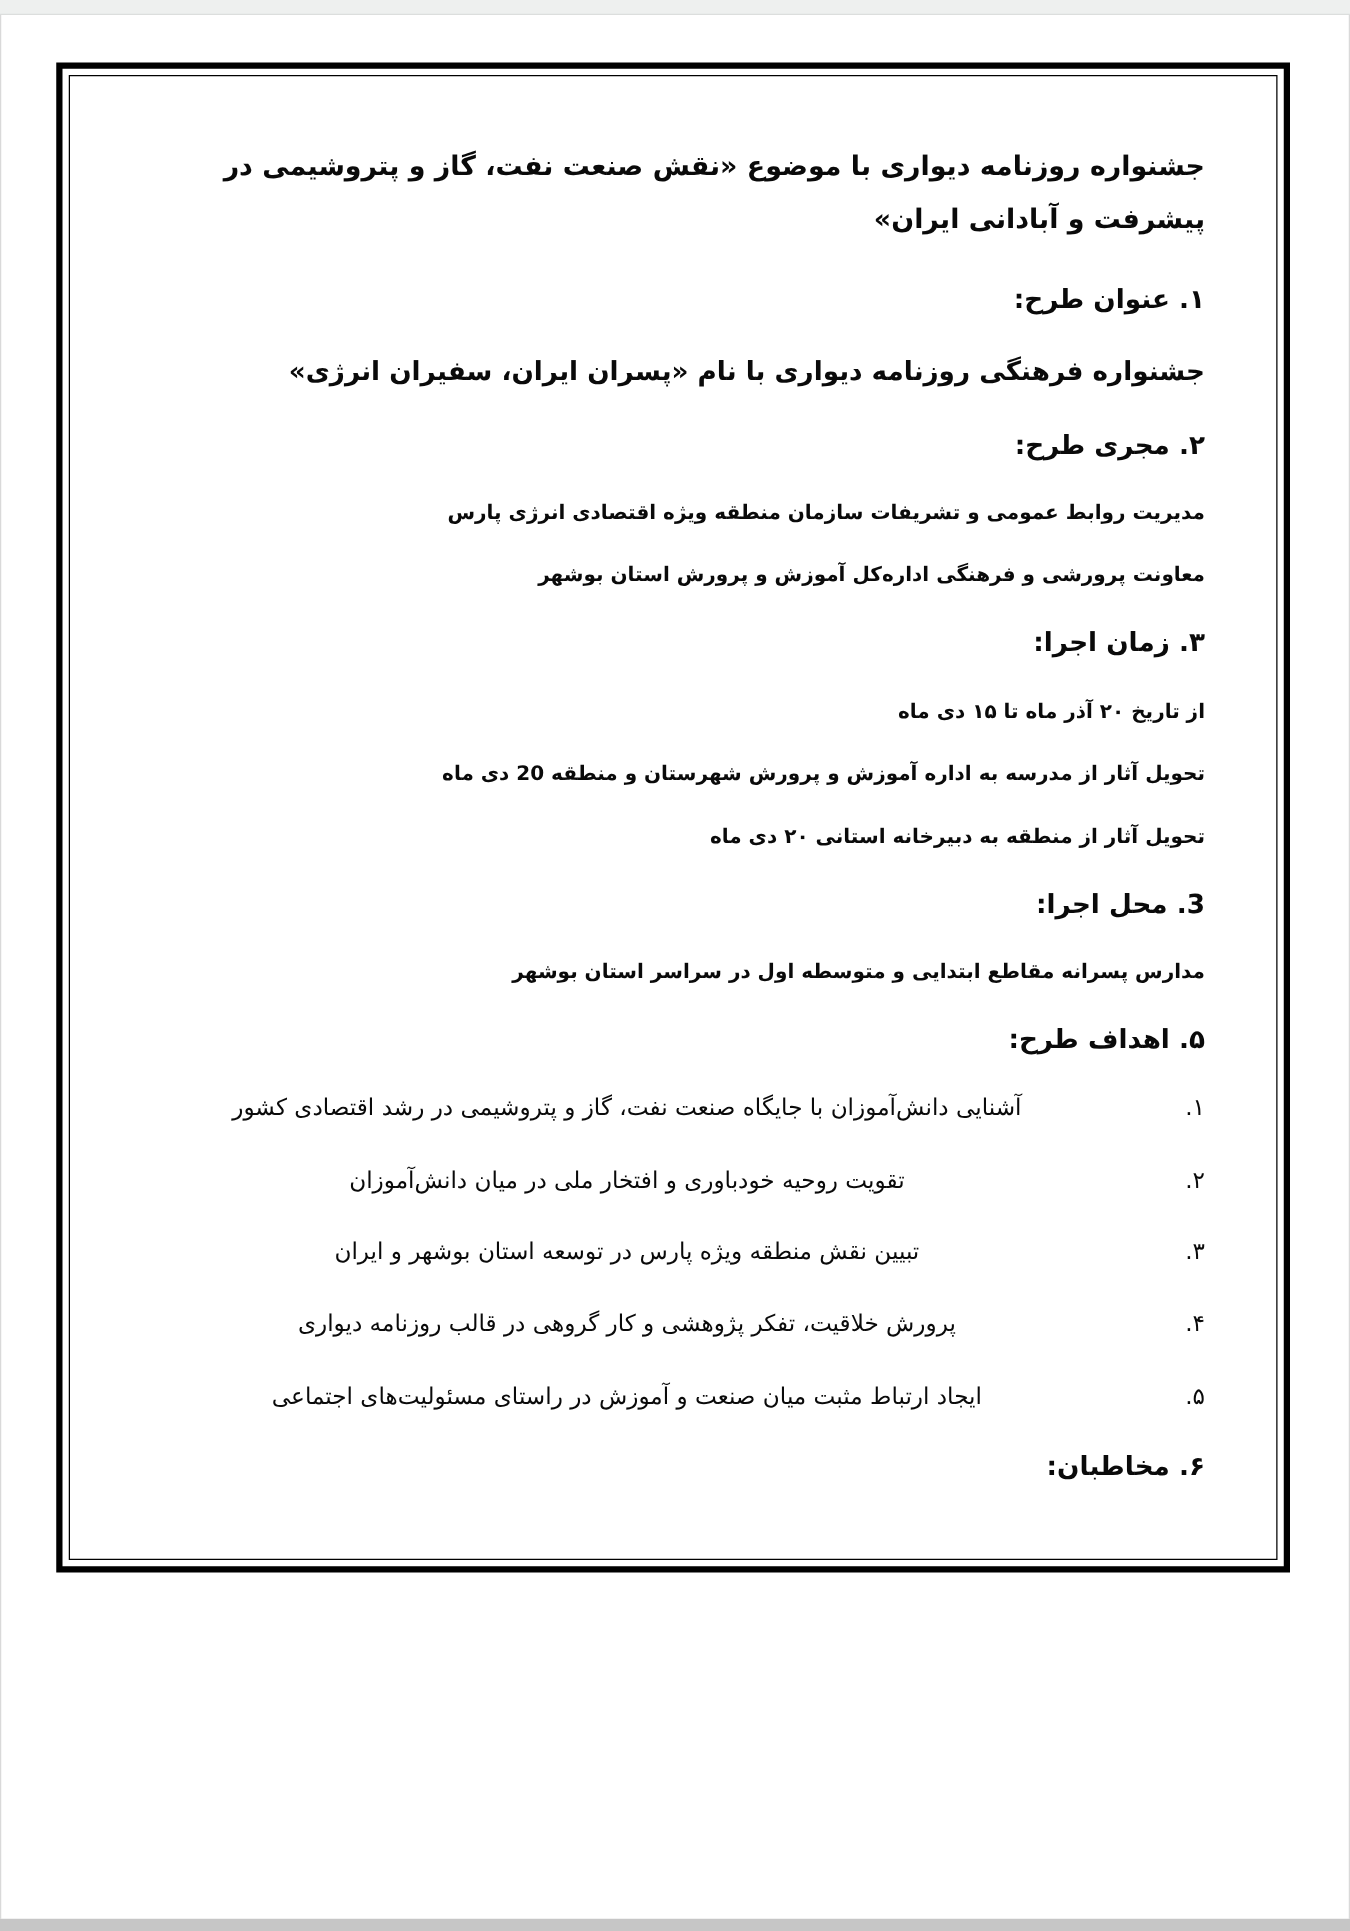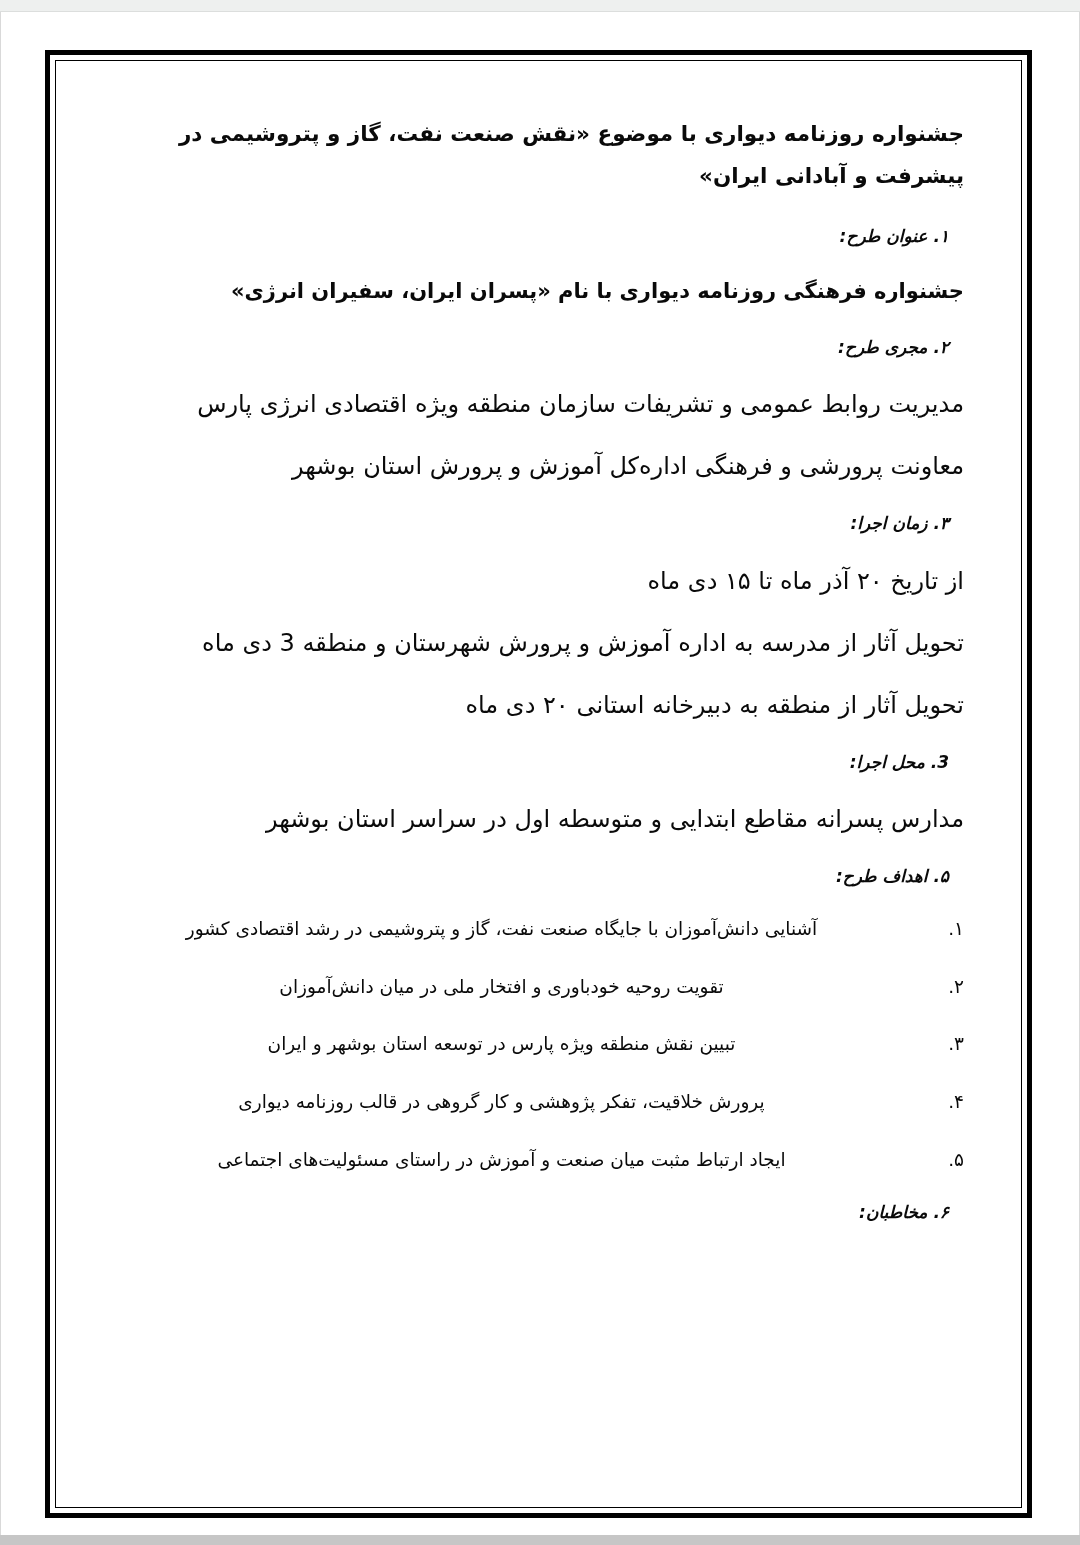--- a/index.html
+++ b/index.html
@@ -47,21 +47,21 @@
     height: 1523px;
     background: #d9d9d9;
   }
 
   
   .doc-frame {
     position: absolute;
     top: 50px;
     left: 45px;
     width: 987px;
-    height: 1468px;
+    height: 1208px;
     box-sizing: border-box;
     border: 5px solid #000000;
     background: #ffffff;
   }
   .doc-frame-inner {
     position: absolute;
     top: 5px;
     left: 5px;
     right: 5px;
     bottom: 5px;
@@ -86,42 +86,41 @@
 
   .doc-title {
     font-size: 21.5px;
     font-weight: bold;
     line-height: 1.95;
     margin: 0 0 0 0;
     letter-spacing: 0;
   }
 
   .section-heading {
-    font-size: 17px;
+    font-size: 21px;
     font-weight: bold;
     line-height: 1.5;
-    margin: 27px 15px 0 0;
-    font-style: italic;
+    margin: 27px 0 0 0;
   }
 
   .section-heading.tight-top {
     margin-top: 26px;
   }
 
   .bold-line {
     font-size: 21px;
     font-weight: bold;
     line-height: 1.5;
     margin: 27px 0 0 0;
     text-align: right;
   }
 
   .body-line {
-    font-size: 24px;
-    font-weight: normal;
+    font-size: 16px;
+    font-weight: bold;
     line-height: 1.5;
     margin: 26px 0 0 0;
   }
 
   .goal-list {
     list-style: none;
     margin: 26px 0 0 0;
     padding: 0;
   }
   .goal-item {
@@ -164,21 +163,21 @@
 
       <p class="section-heading">۱. عنوان طرح:</p>
       <p class="bold-line">جشنواره فرهنگی  روزنامه دیواری با نام «پسران ایران، سفیران انرژی»</p>
 
       <p class="section-heading">۲. مجری طرح:</p>
       <p class="body-line">مدیریت روابط عمومی و تشریفات سازمان منطقه ویژه اقتصادی انرژی پارس</p>
       <p class="body-line">معاونت پرورشی و فرهنگی اداره‌کل آموزش و پرورش استان بوشهر</p>
 
       <p class="section-heading">۳. زمان اجرا:</p>
       <p class="body-line">از تاریخ ۲۰ آذر ماه تا ۱۵ دی ماه</p>
-      <p class="body-line">تحویل آثار از مدرسه به اداره آموزش و پرورش شهرستان و منطقه 3 دی ماه</p>
+      <p class="body-line">تحویل آثار از مدرسه به اداره آموزش و پرورش شهرستان و منطقه 20 دی ماه</p>
       <p class="body-line">تحویل آثار از منطقه به دبیرخانه استانی  ۲۰ دی ماه</p>
 
       <p class="section-heading">3. محل اجرا:</p>
       <p class="body-line">مدارس پسرانه مقاطع ابتدایی و متوسطه اول در سراسر استان بوشهر</p>
 
       <p class="section-heading">۵. اهداف طرح:</p>
 
       <ul class="goal-list">
         <li class="goal-item">
           <span class="goal-marker">۱.</span>

